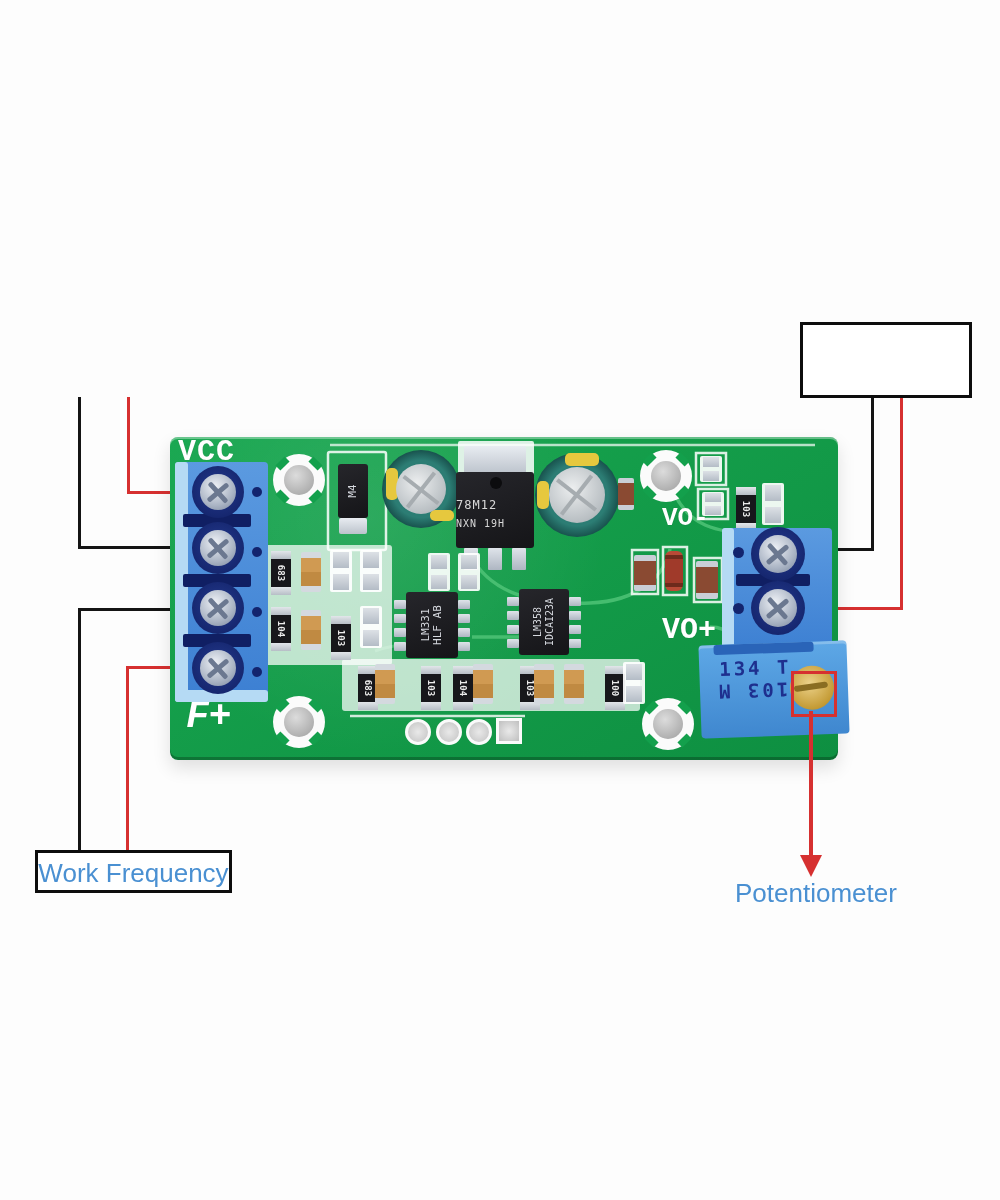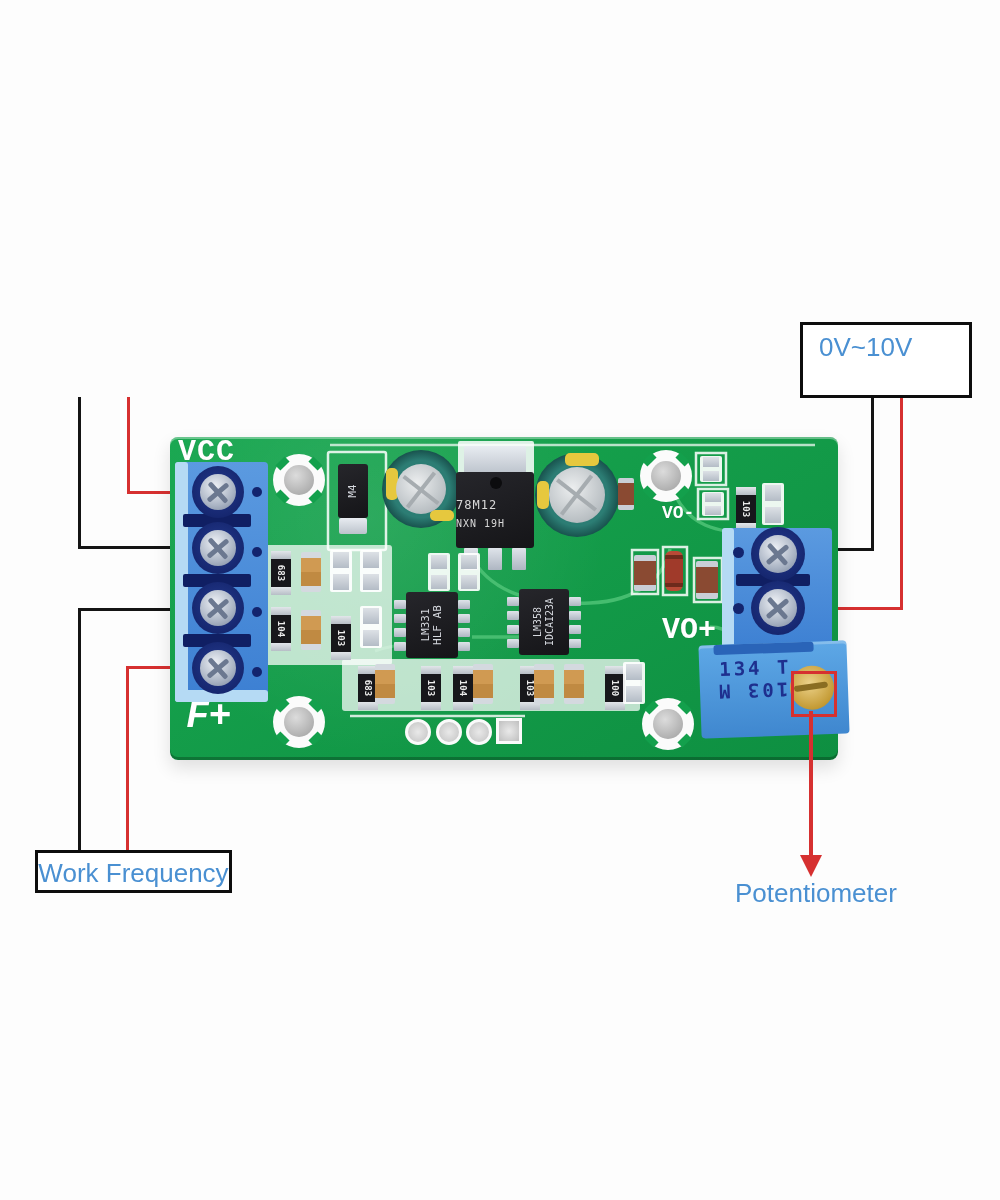--- a/index.html
+++ b/index.html
@@ -154,21 +154,21 @@
     <div class="hole" style="left:472px;top:261px;">
       <div class="n" style="left:3px;top:6px;transform:rotate(-45deg);"></div>
         <div class="n" style="right:3px;top:6px;transform:rotate(45deg);"></div>
       <div class="n" style="left:3px;bottom:6px;transform:rotate(45deg);"></div>
         <div class="n" style="right:3px;bottom:6px;transform:rotate(-45deg);"></div>
       <div class="hc"></div>
       </div>
 
     <div class="silk" style="left:8px;top:-2px;font-size:30px;letter-spacing:1px;">VCC</div>
     <div class="silk" style="left:16px;top:258px;font-size:38px;font-style:italic;">F+</div>
-    <div class="silk" style="left:492px;top:66px;font-size:18px;text-align:right;">VO-</div>
+    <div class="silk" style="left:492px;top:66px;font-size:26px;text-align:right;">VO-</div>
     <div class="silk" style="left:492px;top:176px;font-size:30px;">VO+</div>
     <div class="silk" style="left:536px;top:275px;font-size:26px;">20170418</div>
 
     <div class="chip" style="left:168px;top:27px;width:30px;height:54px;">
       <div class="icrot">
           <div class="t">M4</div>
         </div>
     </div>
     <div class="metal" style="left:169px;top:81px;width:28px;height:16px;"></div>
 
@@ -388,21 +388,20 @@
       <div class="potmark" style="left:16px;top:36px;transform:rotate(180deg);">103 M</div>
       <div class="gold" style="left:90px;top:24px;width:44px;height:44px;">
           <div class="gslot"></div>
         </div>
     </div>
   </div>
 
 
   <div class="callout" style="left:800px;top:322px;width:172px;height:76px;">
     <div class="pad" style="padding-left:16px;">
-      <div>0V~10V</div>
     </div>
   </div>
 
   <div class="callout" style="left:35px;top:850px;width:197px;height:43px;text-align:center;line-height:40px;">
     <div>Work Frequency</div>
   </div>
 
   <div class="redbox" style="left:791px;top:671px;width:40px;height:40px;"></div>
   <div class="lnr abs" style="left:809px;top:711px;width:4px;height:146px;"></div>
   <div class="arr down" style="left:800px;top:855px;"></div>

